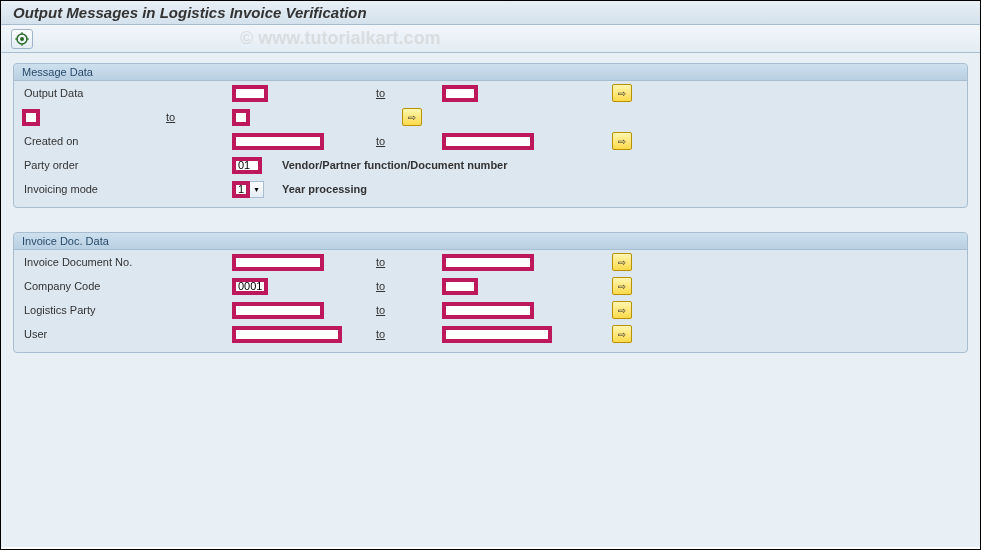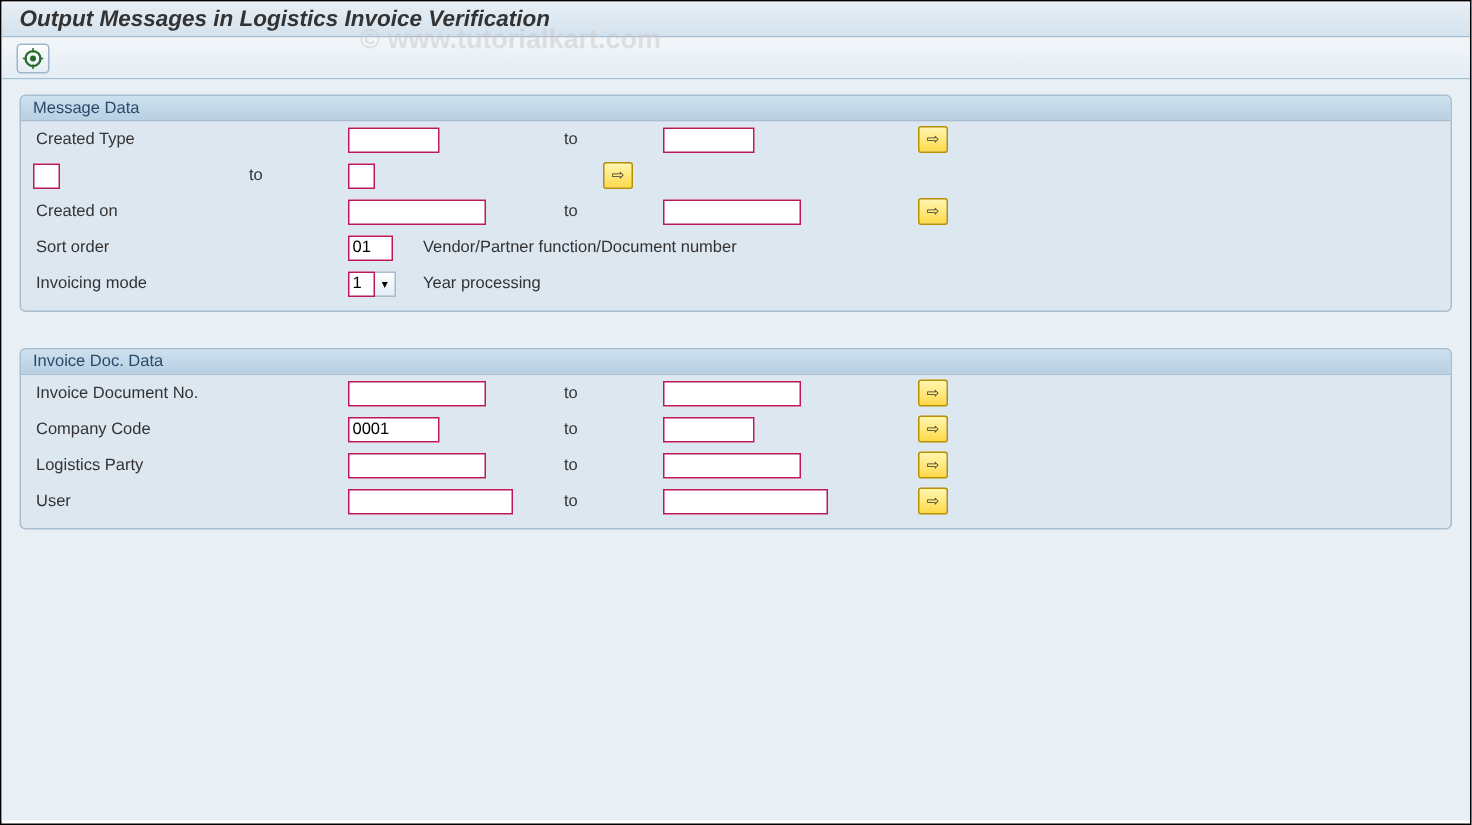--- a/index.html
+++ b/index.html
@@ -36,21 +36,21 @@
       background: linear-gradient(#fcfeff, #e3edf4);
       border-radius: 3px;
       display: flex;
       align-items: center;
       justify-content: center;
       cursor: pointer;
     }
     .watermark {
       position: absolute;
       left: 240px;
-      top: 16px;
+      top: 28px;
       font-size: 18px;
       color: rgba(200,200,200,0.5);
       font-weight: bold;
       pointer-events: none;
     }
     .main-area {
       background: #e8eff5;
       padding: 10px 12px;
       height: calc(100% - 54px);
     }
@@ -82,55 +82,56 @@
     }
     .input-col {
       width: 140px;
       display: flex;
       align-items: center;
     }
     .to-col {
       width: 70px;
       color: #333;
       padding-left: 4px;
+      text-decoration: underline;
     }
     .input2-col {
       width: 170px;
       display: flex;
       align-items: center;
     }
     .btn-col {
       width: 40px;
     }
     input.txt {
       height: 17px;
-      border: 1px solid #be185d;
+      border: 4px solid #be185d;
       background: #fff;
       font-size: 11px;
       padding: 0 2px;
     }
     .w-small { width: 30px; }
     .w-tiny { width: 18px; }
     .w-med { width: 92px; }
-    .w-short { width: 61px; }
+    .w-short { width: 36px; }
     .w-long { width: 110px; }
     .multi-btn {
       width: 20px;
       height: 18px;
       background: linear-gradient(#fff7b0, #ffd94a);
       border: 1px solid #b89000;
       border-radius: 2px;
       display: flex;
       align-items: center;
       justify-content: center;
       cursor: pointer;
       font-size: 10px;
       color: #333;
     }
-    .desc-text { color: #333; }
+    .desc-text { color: #333; font-weight: bold; }
     .checkbox {
       width: 14px;
       height: 14px;
       border: 1px solid #666;
       background: #fff;
       display: flex;
       align-items: center;
       justify-content: center;
       font-size: 11px;
     }
@@ -168,21 +169,21 @@
 </div>
 
 <div class="watermark">© www.tutorialkart.com</div>
 
 <div class="main-area">
 
   <div class="group-box">
     <div class="group-title">Message Data</div>
 
     <div class="form-row">
-      <div class="label-col">Created Type</div>
+      <div class="label-col">Output Data</div>
       <div class="input-col">
           <input class="txt w-short" value="" style="">
         </div>
       <div class="to-col">to</div>
       <div class="input2-col">
           <input class="txt w-short" value="" style="">
         </div>
       <div class="btn-col">
           <div class="multi-btn">
             <span>⇨</span>
@@ -215,21 +216,21 @@
           <input class="txt w-med" value="" style="">
         </div>
       <div class="btn-col">
           <div class="multi-btn">
             <span>⇨</span>
           </div>
         </div>
     </div>
 
     <div class="form-row">
-      <div class="label-col">Sort order</div>
+      <div class="label-col">Party order</div>
       <div style="width:50px;"><input class="txt w-small" value="01" style=""></div>
       <div class="desc-text">Vendor/Partner function/Document number</div>
     </div>
 
     <div class="form-row">
       <div class="label-col">Invoicing mode</div>
       <div style="width:50px; display:flex;">
         <input class="txt w-tiny" value="1" style="">
         <div class="search-help">▾</div>
       </div>

